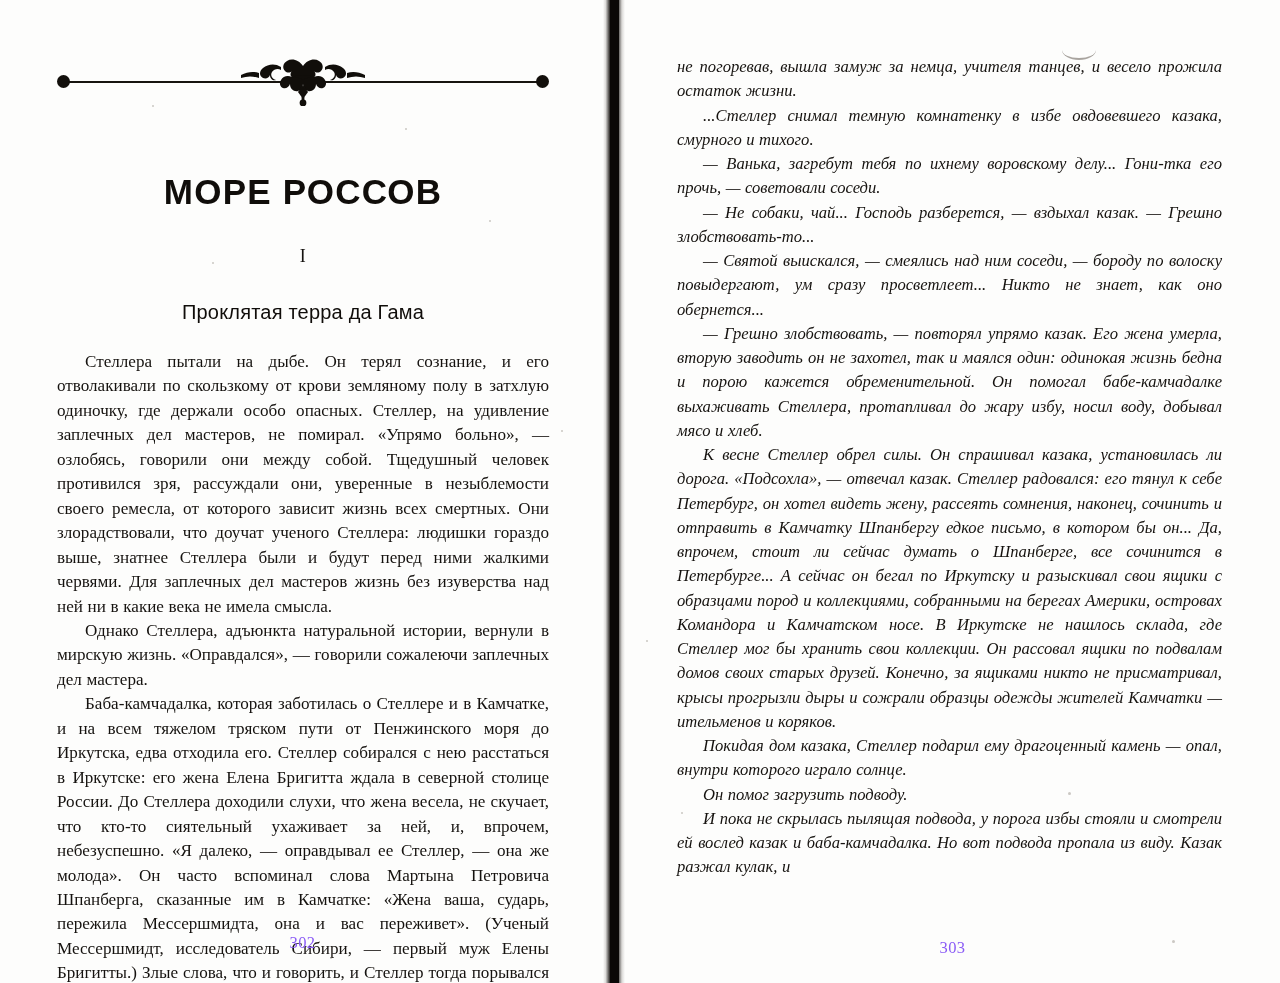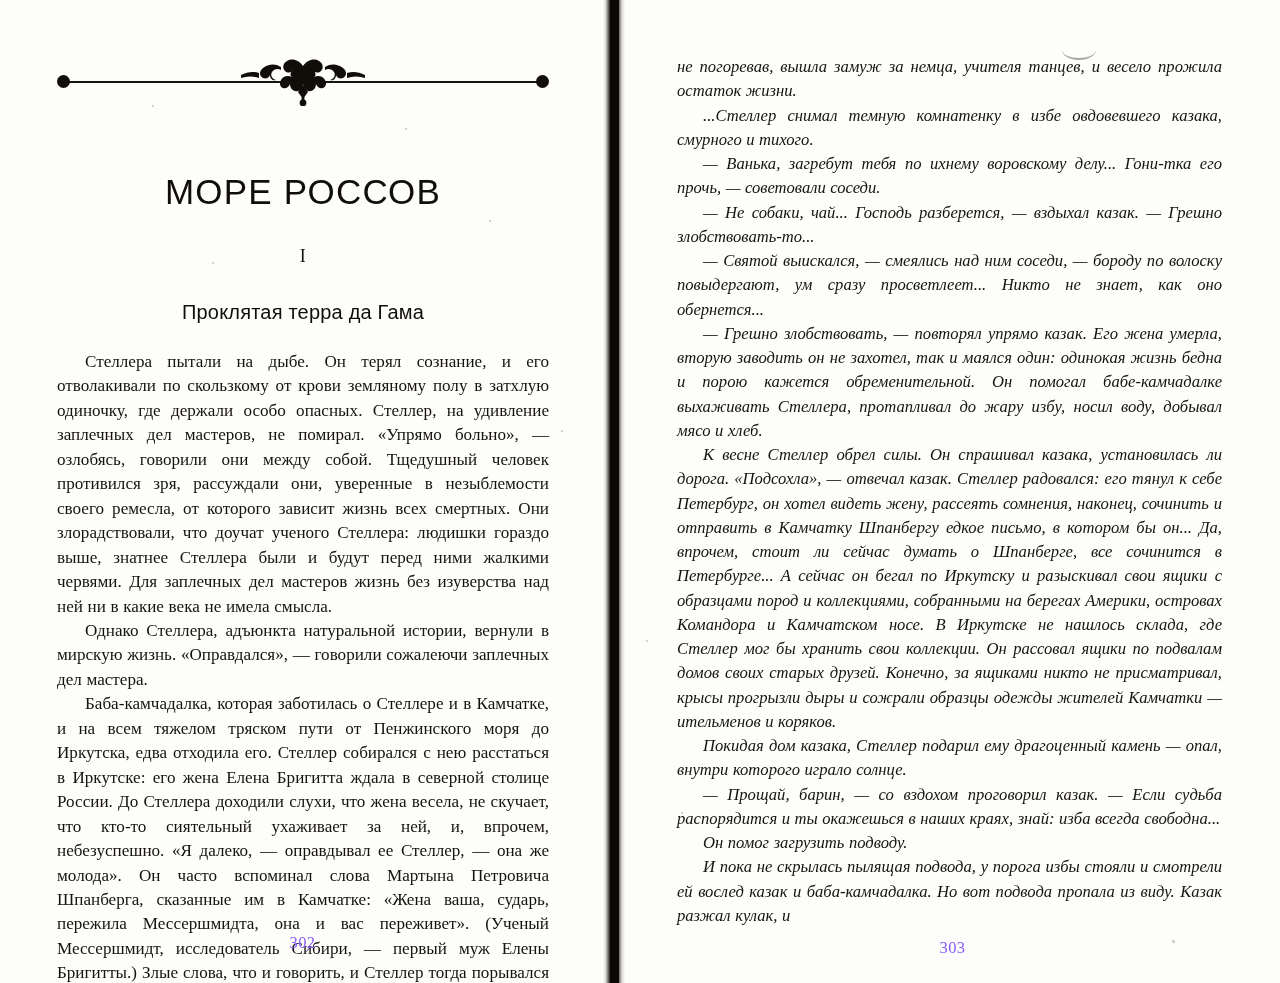--- a/index.html
+++ b/index.html
@@ -94,21 +94,21 @@
     left: 50%;
     transform: translateX(-50%);
     width: 132px;
     height: 48px;
   }
 
   
   .chapter-title {
     font-family: "Liberation Sans", "DejaVu Sans", sans-serif;
     font-size: 35px;
-    font-weight: 400;
+    font-weight: 700;
     letter-spacing: 1.2px;
     text-align: center;
     margin: 0 0 34px 0;
     color: #100d0a;
   }
   .section-numeral {
     font-family: "Liberation Serif", serif;
     font-size: 18px;
     text-align: center;
     margin: 0 0 34px 0;
@@ -219,21 +219,20 @@
   <div class="leaf leaf-right">
     <div class="textblock-right">
       <p class="para cont">не погоревав, вышла замуж за немца, учителя танцев, и весело прожила остаток жизни.</p>
       <p class="para">...Стеллер снимал темную комнатенку в избе овдовевшего казака, смурного и тихого.</p>
       <p class="para">— Ванька, загребут тебя по ихнему воровскому делу... Гони-тка его прочь, — советовали соседи.</p>
       <p class="para">— Не собаки, чай... Господь разберется, — вздыхал казак. — Грешно злобствовать-то...</p>
       <p class="para">— Святой выискался, — смеялись над ним соседи, — бороду по волоску повыдергают, ум сразу просветлеет... Никто не знает, как оно обернется...</p>
       <p class="para">— Грешно злобствовать, — повторял упрямо казак. Его жена умерла, вторую заводить он не захотел, так и маялся один: одинокая жизнь бедна и порою кажется обременительной. Он помогал бабе-камчадалке выхаживать Стеллера, протапливал до жару избу, носил воду, добывал мясо и хлеб.</p>
       <p class="para">К весне Стеллер обрел силы. Он спрашивал казака, установилась ли дорога. «Подсохла», — отвечал казак. Стеллер радовался: его тянул к себе Петербург, он хотел видеть жену, рассеять сомнения, наконец, сочинить и отправить в Камчатку Шпанбергу едкое письмо, в котором бы он... Да, впрочем, стоит ли сейчас думать о Шпанберге, все сочинится в Петербурге... А сейчас он бегал по Иркутску и разыскивал свои ящики с образцами пород и коллекциями, собранными на берегах Америки, островах Командора и Камчатском носе. В Иркутске не нашлось склада, где Стеллер мог бы хранить свои коллекции. Он рассовал ящики по подвалам домов своих старых друзей. Конечно, за ящиками никто не присматривал, крысы прогрызли дыры и сожрали образцы одежды жителей Камчатки — ительменов и коряков.</p>
       <p class="para">Покидая дом казака, Стеллер подарил ему драгоценный камень — опал, внутри которого играло солнце.</p>
-      <p class="para">— Прощай, барин, — со вздохом проговорил казак. — Если судьба распорядится и ты окажешься в наших краях, знай: изба всегда свободна...</p>
       <p class="para">Он помог загрузить подводу.</p>
       <p class="para">И пока не скрылась пылящая подвода, у порога избы стояли и смотрели ей вослед казак и баба-камчадалка. Но вот подвода пропала из виду. Казак разжал кулак, и</p>
     </div>
   </div>
 
   <div class="folio folio-left">302</div>
   <div class="folio folio-right">303</div>
 
   <div class="smudge-arc"></div>
   <div class="speck" style="left:152px;  top:105px;  width:2px; height:2px;"></div>

